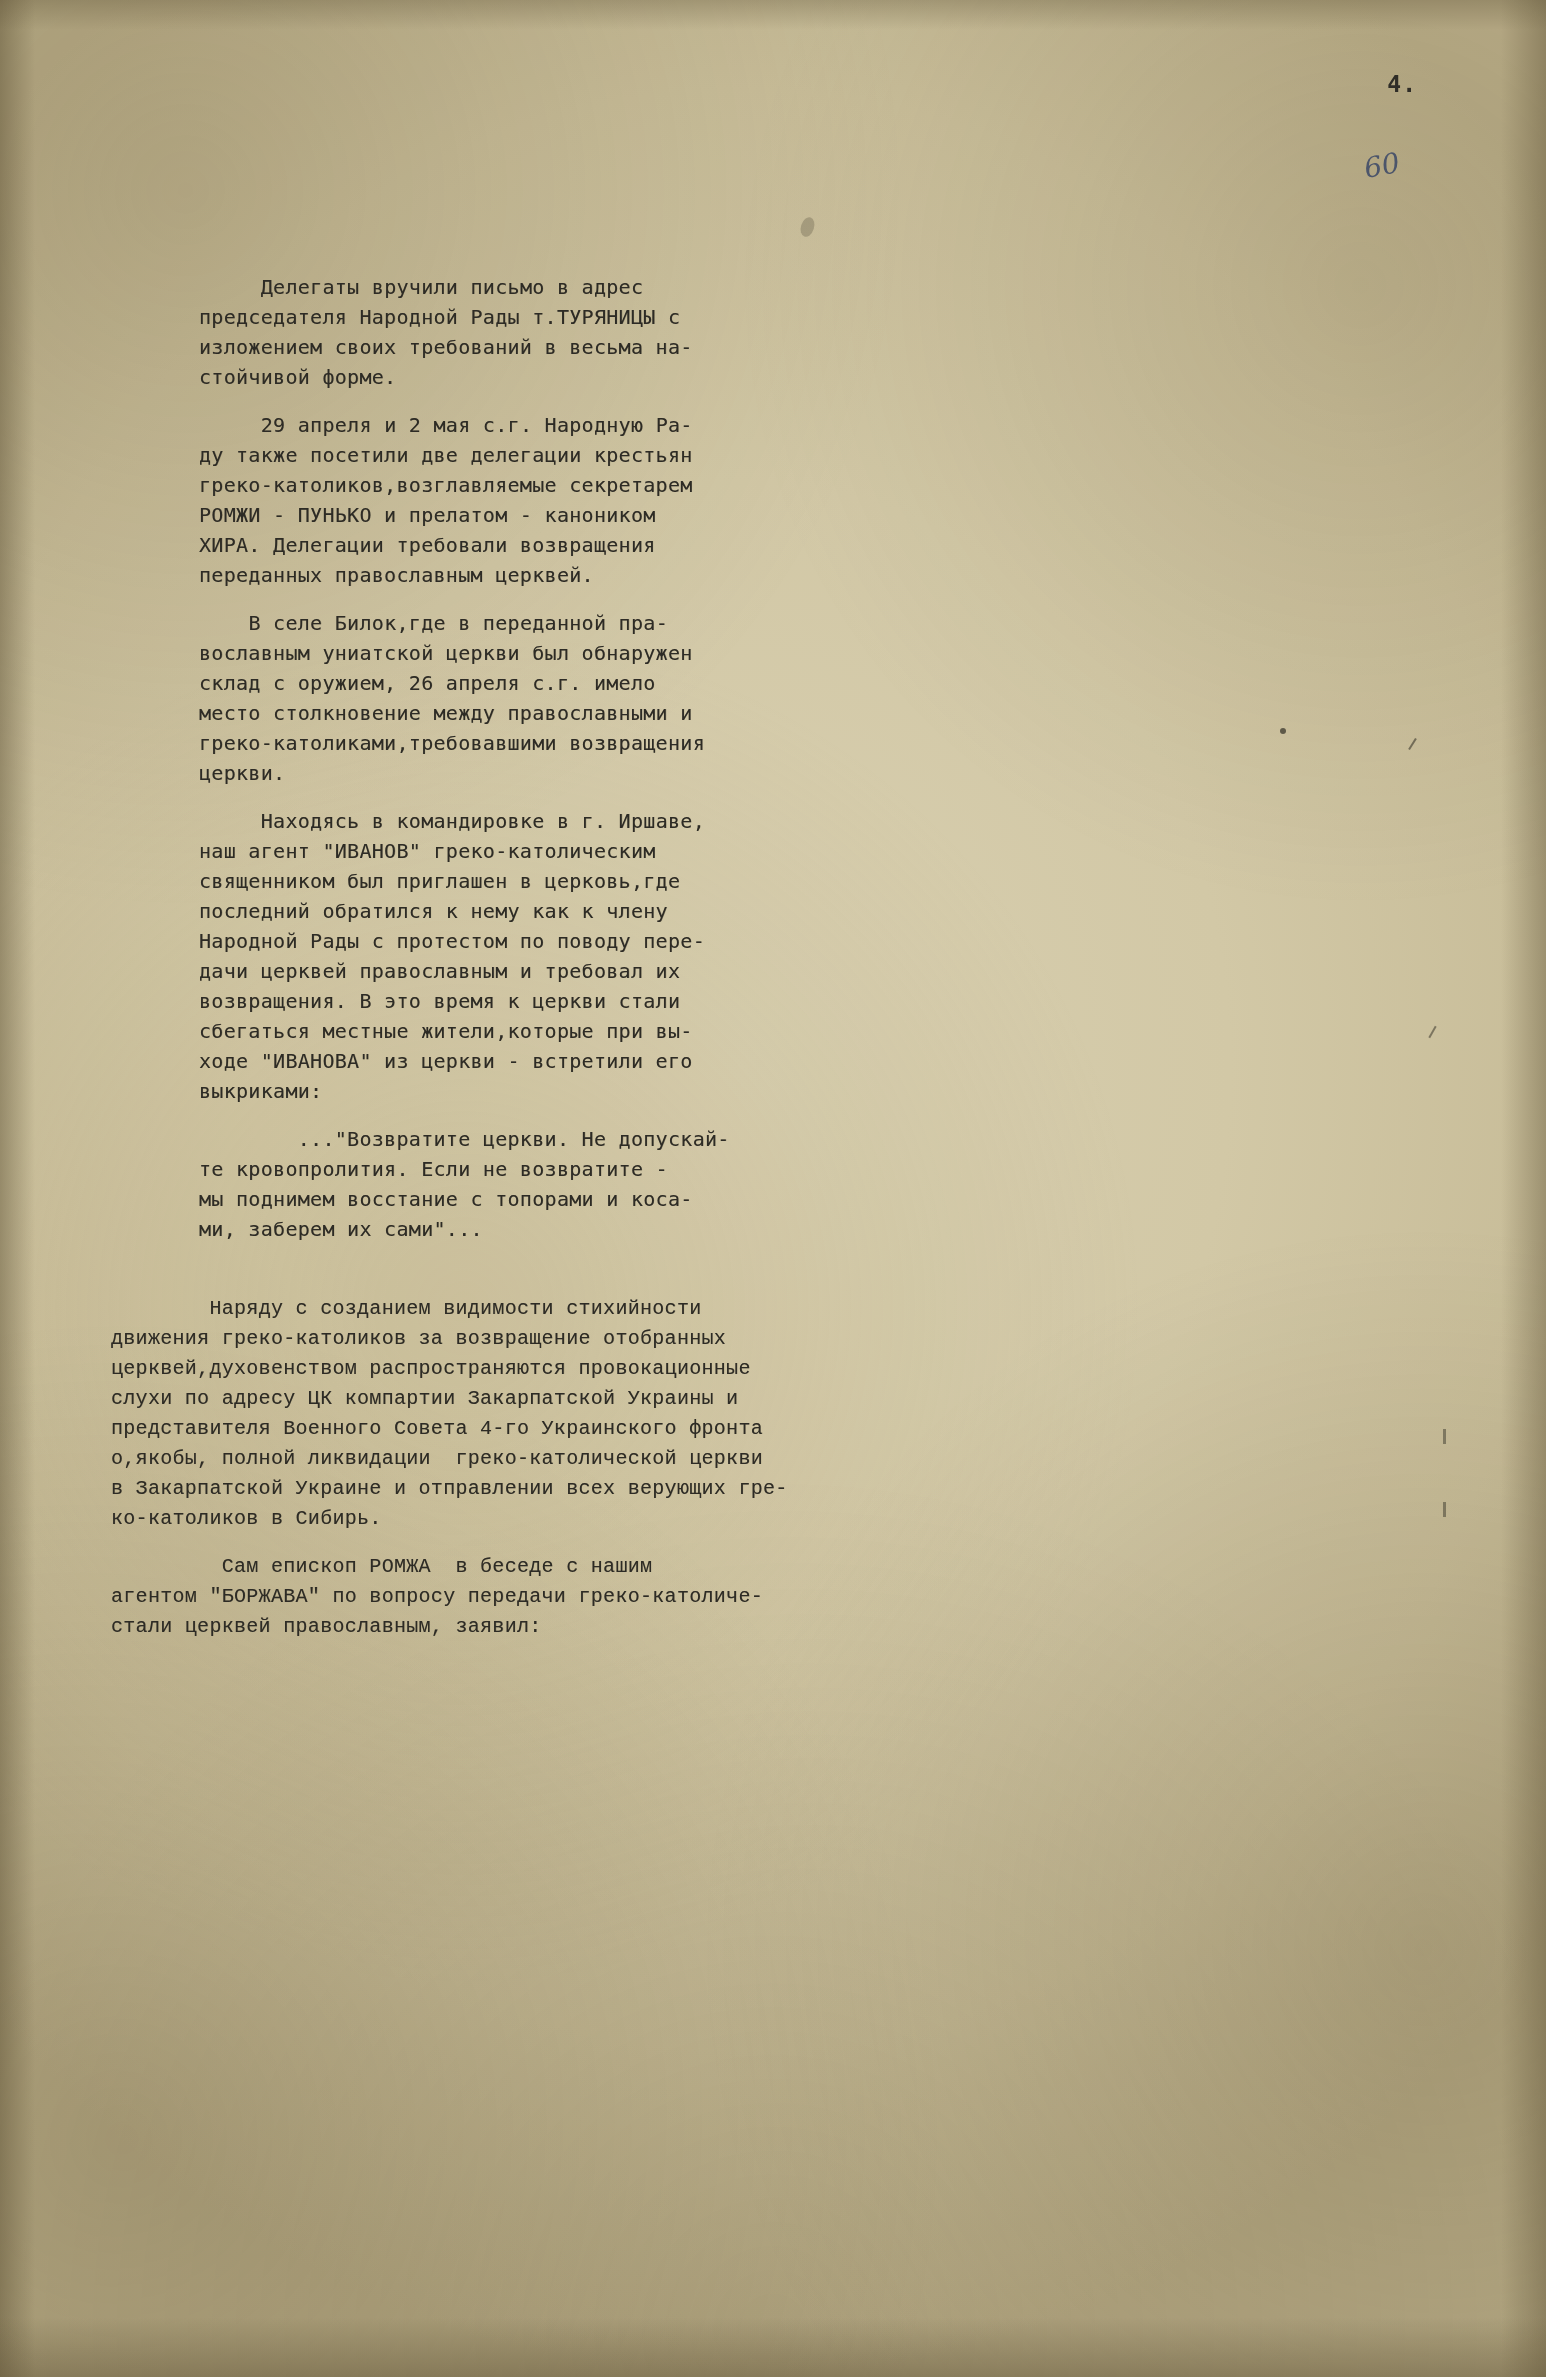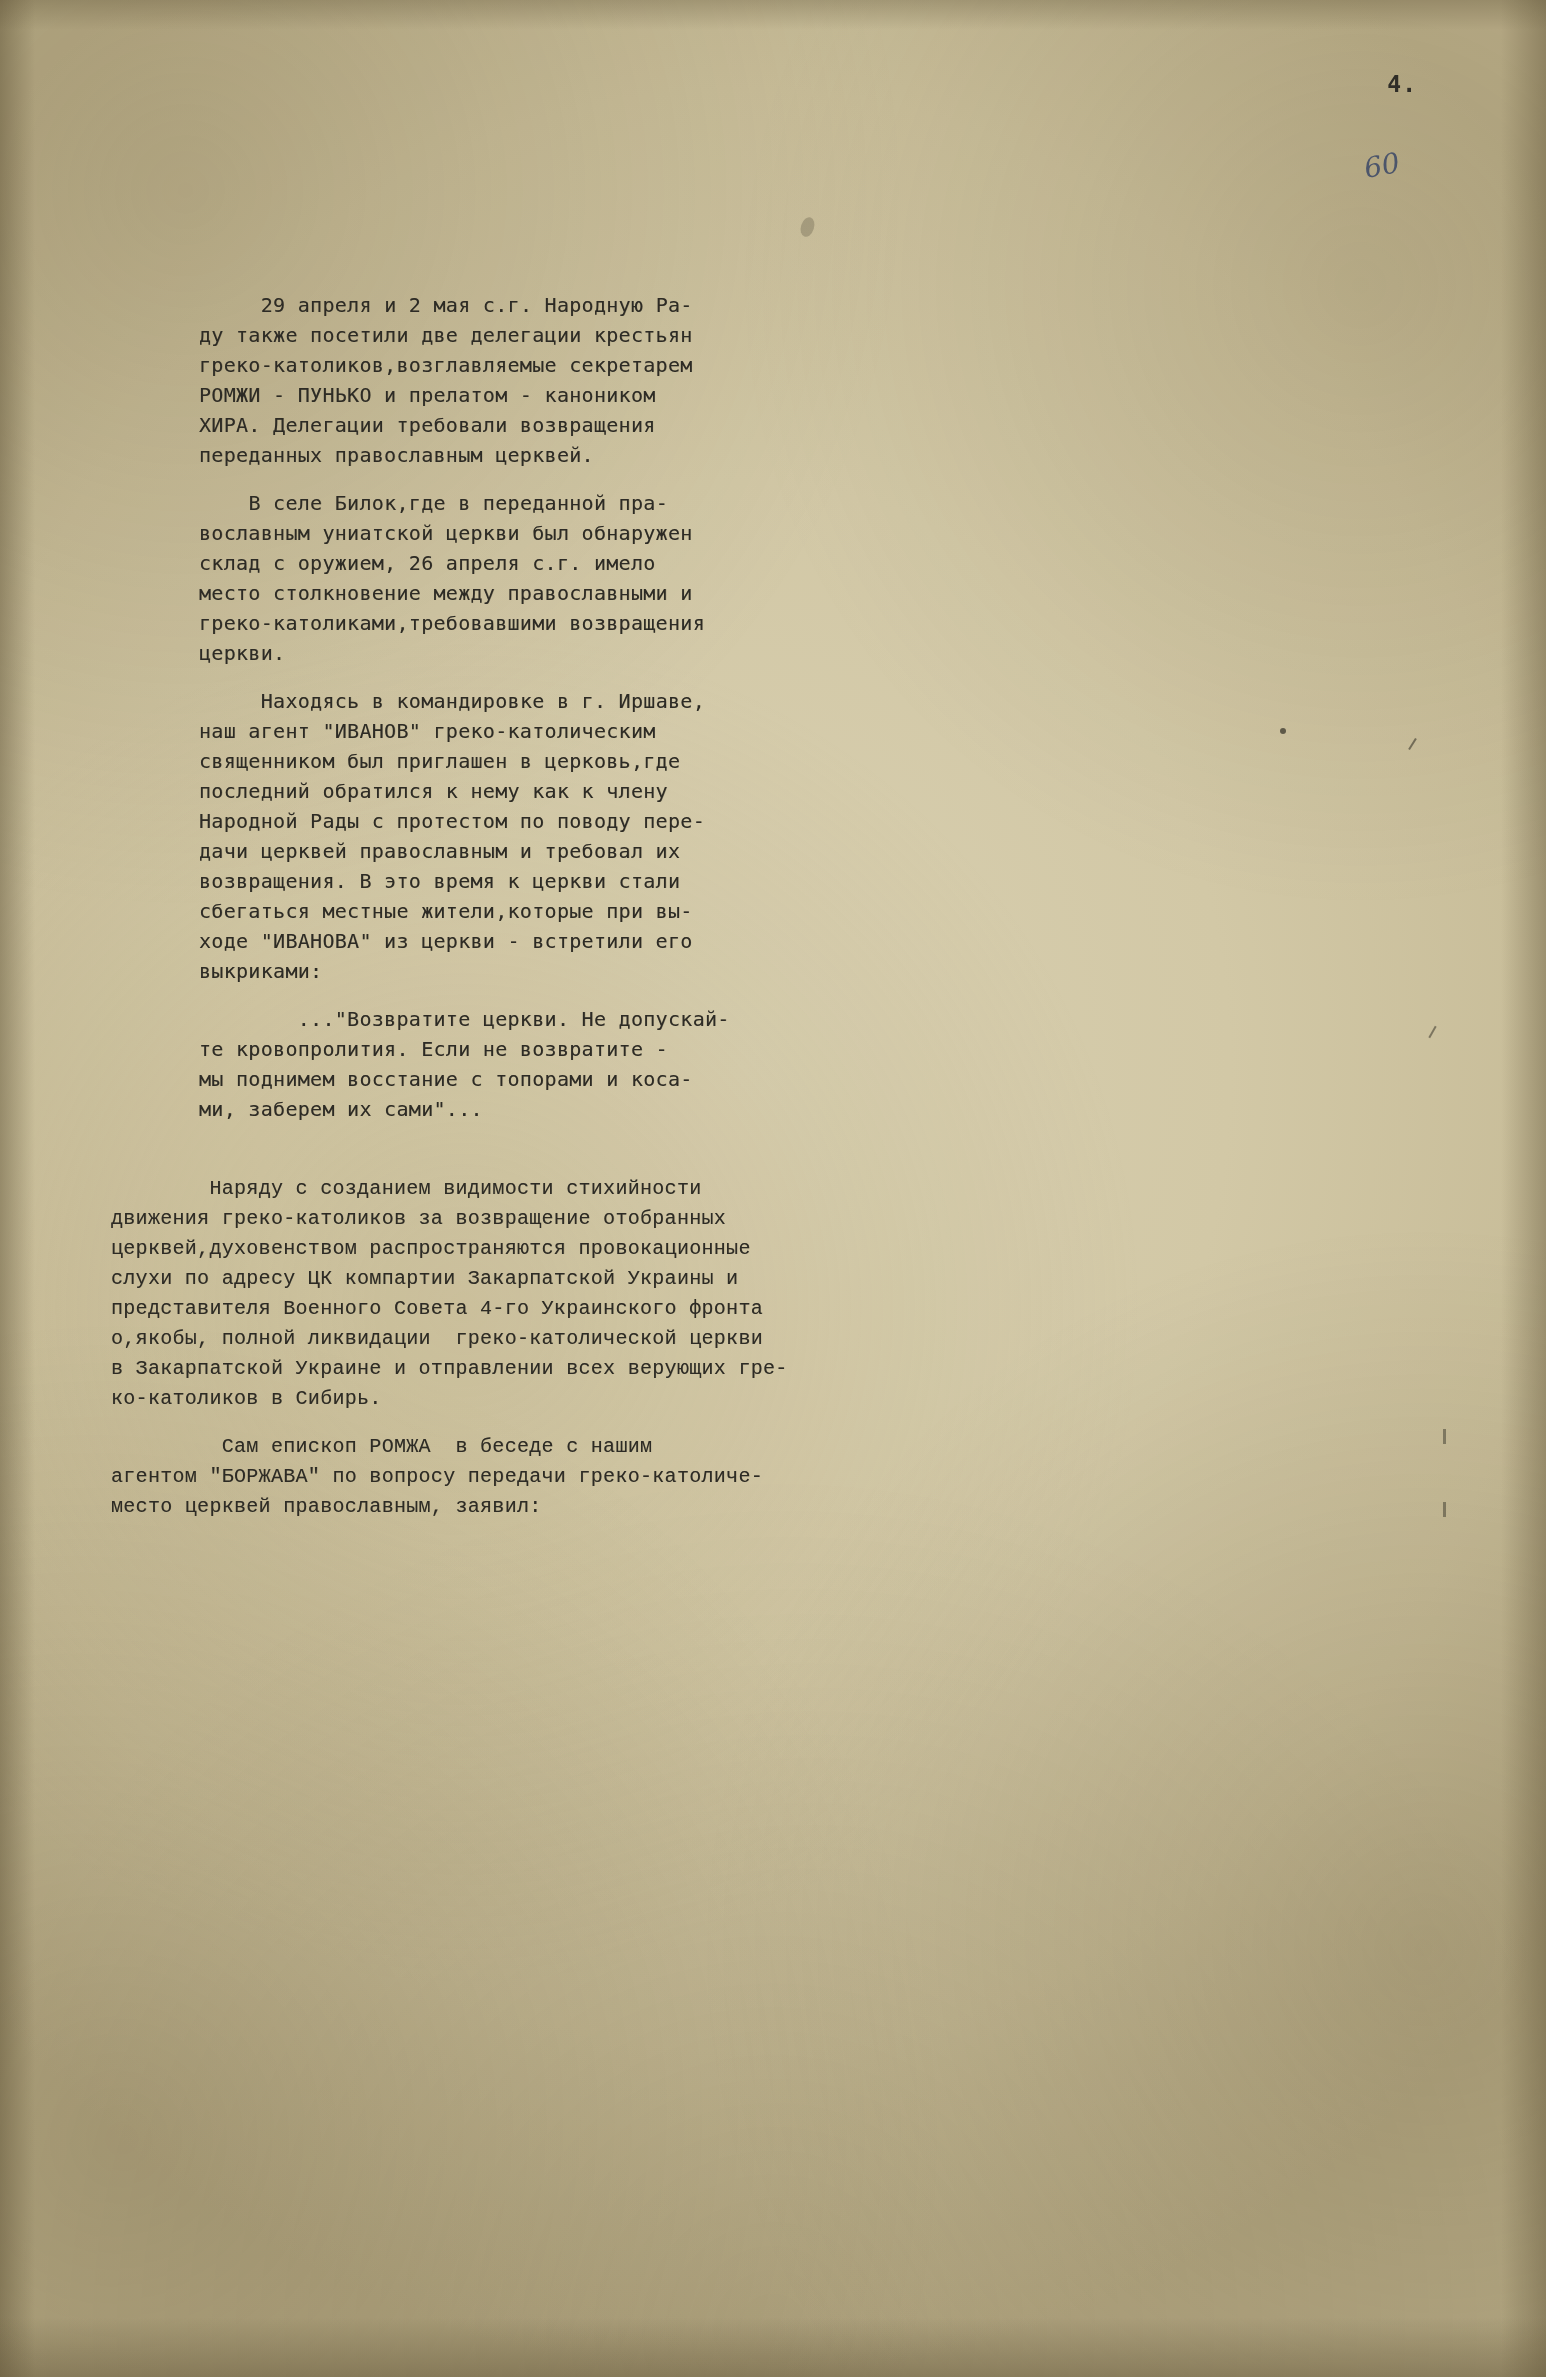--- a/index.html
+++ b/index.html
@@ -165,20 +165,24 @@
   <div class="archival-mark">60</div>
 
   <div class="smudge-top"></div>
   <div class="ink-blot-1"></div>
   <div class="tick-1"></div>
   <div class="tick-2"></div>
   <div class="tick-3"></div>
   <div class="tick-4"></div>
 
   <div class="body">
+    <p class="para gap-sm">     Делегаты вручили письмо в адрес
+председателя Народной Рады т.ТУРЯНИЦЫ с
+изложением своих требований в весьма на-
+стойчивой форме.</p>
     <p class="para gap-md">     29 апреля и 2 мая с.г. Народную Ра-
 ду также посетили две делегации крестьян
 греко-католиков,возглавляемые секретарем
 РОМЖИ - ПУНЬКО и прелатом - каноником
 ХИРА. Делегации требовали возвращения
 переданных православным церквей.</p>
     <p class="para gap-md">    В селе Билок,где в переданной пра-
 вославным униатской церкви был обнаружен
 склад с оружием, 26 апреля с.г. имело
 место столкновение между православными и
@@ -201,17 +205,17 @@
     <p class="para gap-xl block-wide">        Наряду с созданием видимости стихийности
 движения греко-католиков за возвращение отобранных
 церквей,духовенством распространяются провокационные
 слухи по адресу ЦК компартии Закарпатской Украины и
 представителя Военного Совета 4-го Украинского фронта
 о,якобы, полной ликвидации  греко-католической церкви
 в Закарпатской Украине и отправлении всех верующих гре-
 ко-католиков в Сибирь.</p>
     <p class="para gap-md block-wide">         Сам епископ РОМЖА  в беседе с нашим
 агентом "БОРЖАВА" по вопросу передачи греко-католиче-
-место церквей православным, заявил:</p>
+стали церквей православным, заявил:</p>
   </div>
 
 </div>
 
 
 </body></html>

